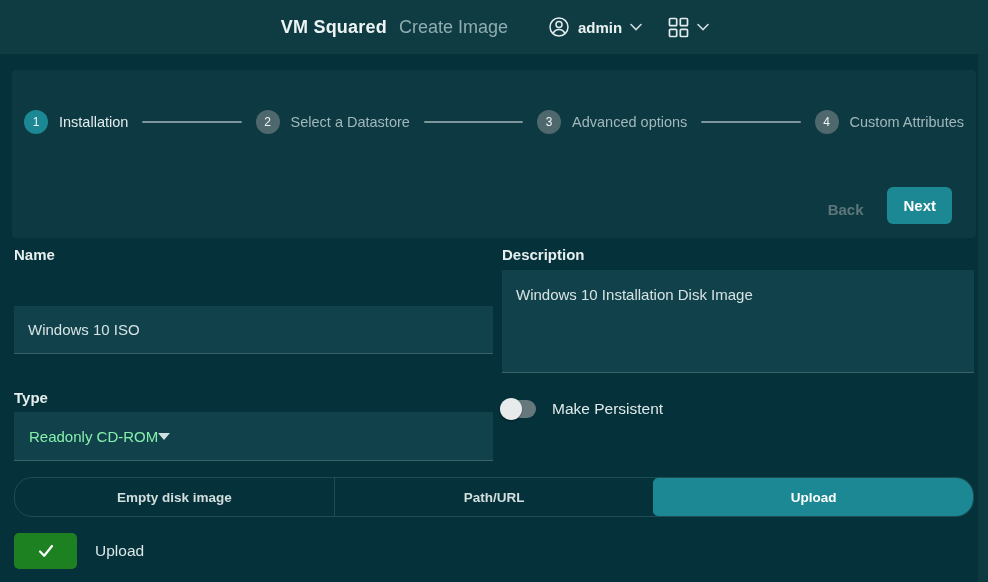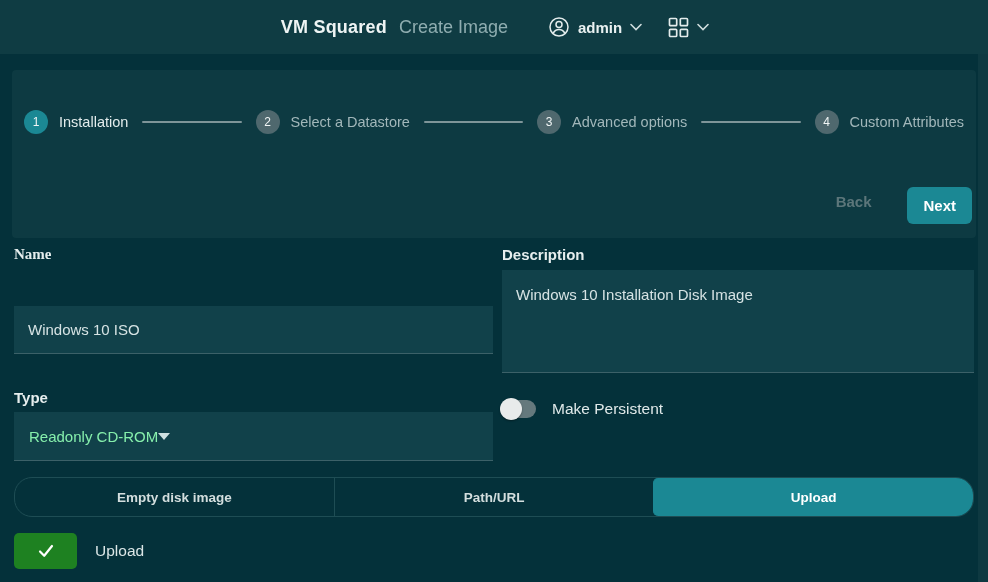--- a/index.html
+++ b/index.html
@@ -43,36 +43,36 @@
     display:flex; align-items:center; justify-content:center;
     font-size:12px; font-weight:400; color:#f0f5f5;
     background:#4f686e; flex:0 0 auto;
   }
   .step.active .step-circle { background:#1b8894; }
   .step-label { font-size:14.5px; color:#a2b7ba; }
   .step.active .step-label { color:#e3ecec; }
   .step-line { flex:1 1 auto; height:2px; background:#7e9599; margin:0 14px; border-radius:1px; }
 
   .wizard-actions {
-    position:absolute; right:4px; bottom:14px;
-    display:flex; align-items:flex-start; gap:32px;
+    position:absolute; right:24px; bottom:14px;
+    display:flex; align-items:flex-end; gap:20px;
   }
   .back-button {
     background:none; border:none; font-family:inherit;
     font-size:15px; font-weight:700; color:#5c767a; cursor:pointer; padding:6px 4px;
   }
   .next-button {
     min-width:62px; height:37px; padding:0 16px;
     background:#1b8894; border:none; border-radius:6px;
     font-family:inherit; font-size:15px; font-weight:700; color:#ffffff; cursor:pointer;
   }
 
   
   .field-label { position:absolute; font-size:15px; font-weight:700; color:#e6eeee; }
-  #name-label { left:14px; top:246px;font-family:Liberation Serif, serif; }
+  #name-label { left:14px; top:246px; }
   #description-label { left:502px; top:246px; }
   #type-label { left:14px; top:389px; }
 
   .text-field {
     background:#11414a; border:none; border-bottom:1px solid #3c6168;
     color:#d6e3e4; font-family:inherit; font-size:15px;
     outline:none;
   }
   #name-input {
     position:absolute; left:14px; top:270px; width:479px; height:48px;

